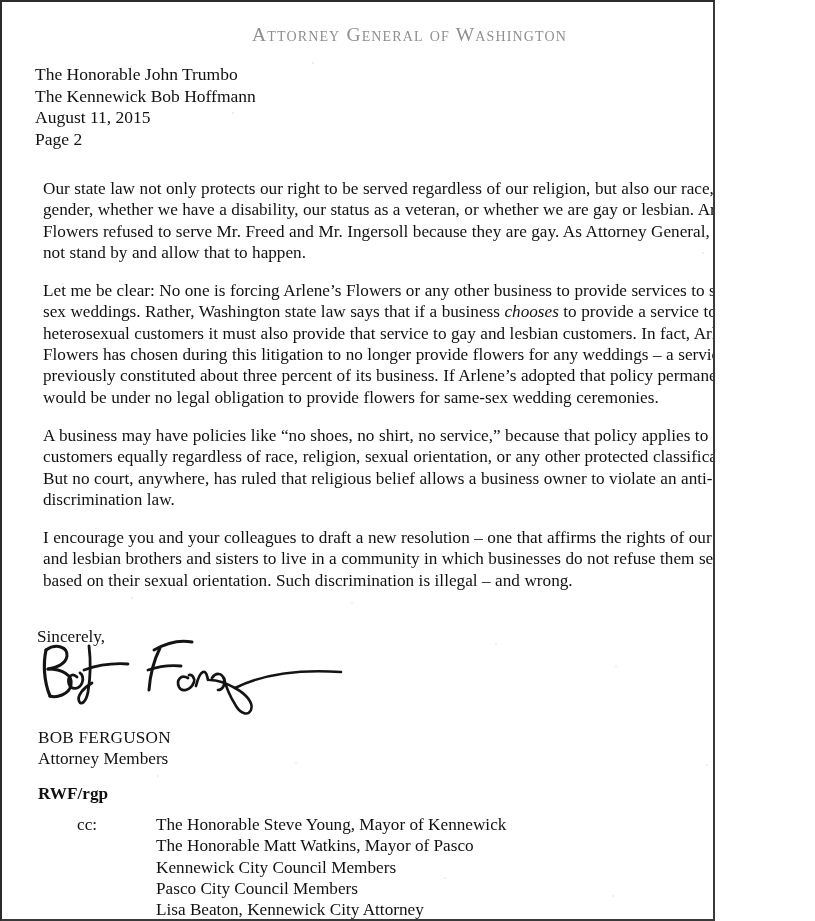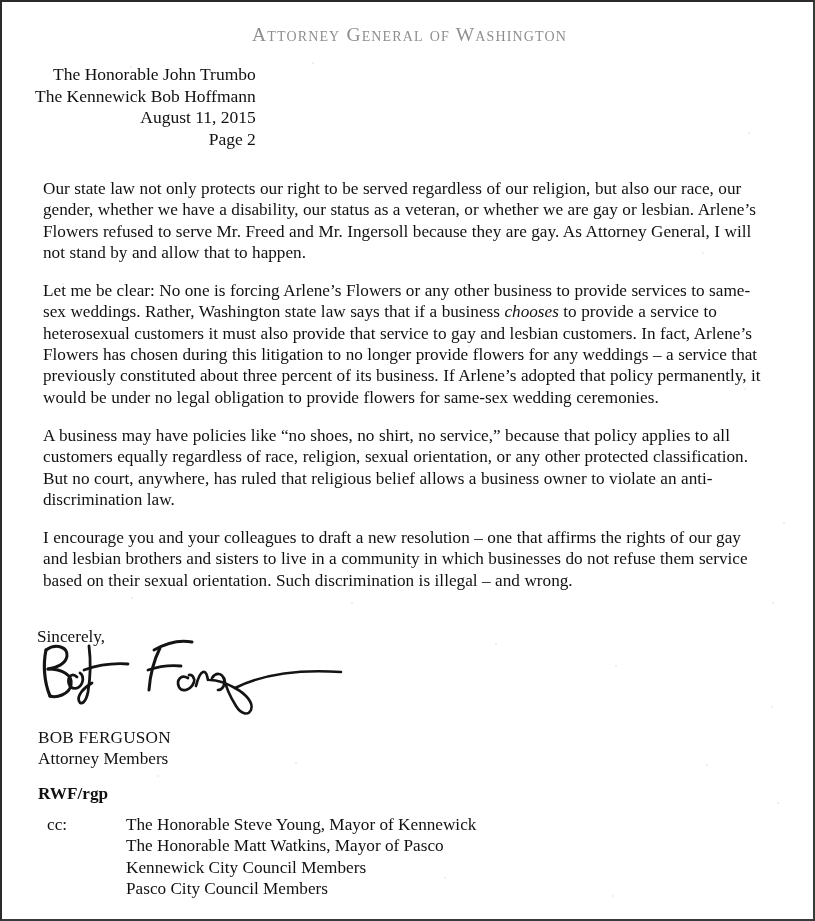--- a/index.html
+++ b/index.html
@@ -7,21 +7,21 @@
     margin: 0;
     padding: 0;
     background: #ffffff;
   }
   body {
     font-family: "Liberation Serif", "DejaVu Serif", serif;
     color: #111111;
   }
   #page {
     position: relative;
-    width: 815px;
+    width: 715px;
     height: 921px;
     box-sizing: border-box;
     background: #ffffff;
     overflow: hidden;
     border-top: 2px solid #2b2b2b;
     border-left: 2px solid #2b2b2b;
     border-right: 2px solid #3a3a3a;
     border-bottom: 2px solid #3a3a3a;
   }
   
@@ -53,21 +53,20 @@
     font-variant: small-caps;
     white-space: nowrap;
   }
 
   .addressee {
     position: absolute;
     top: 62px;
     left: 33px;
     font-size: 17.5px;
     line-height: 21.5px;
-    text-align: right;
   }
   .addressee div { white-space: nowrap; }
 
   .body-block {
     position: absolute;
     top: 176px;
     left: 33px;
     width: 734px;
   }
   .para {
@@ -120,20 +119,21 @@
     top: 812px;
     left: 45px;
     display: flex;
     align-items: flex-start;
     font-size: 17.2px;
     line-height: 21.3px;
   }
   .cc-label {
     width: 47px;
     flex: 0 0 47px;
+    margin-left: 30px;
   }
   .cc-list div { white-space: nowrap; margin-left: 32px; }
 </style>
 </head>
 <body>
 
 <div id="page">
 
   <div id="speckle">
       <i style="left: 128px; top: 64px;"></i>
@@ -221,16 +221,17 @@
 
   <div class="initials">RWF/rgp</div>
 
   <div class="cc-block">
     <div class="cc-label">cc:</div>
     <div class="cc-list">
       <div>The Honorable Steve Young, Mayor of Kennewick</div>
       <div>The Honorable Matt Watkins, Mayor of Pasco</div>
       <div>Kennewick City Council Members</div>
       <div>Pasco City Council Members</div>
+      <div>Lisa Beaton, Kennewick City Attorney</div>
     </div>
   </div>
 
 </div>
 
 </body></html>

